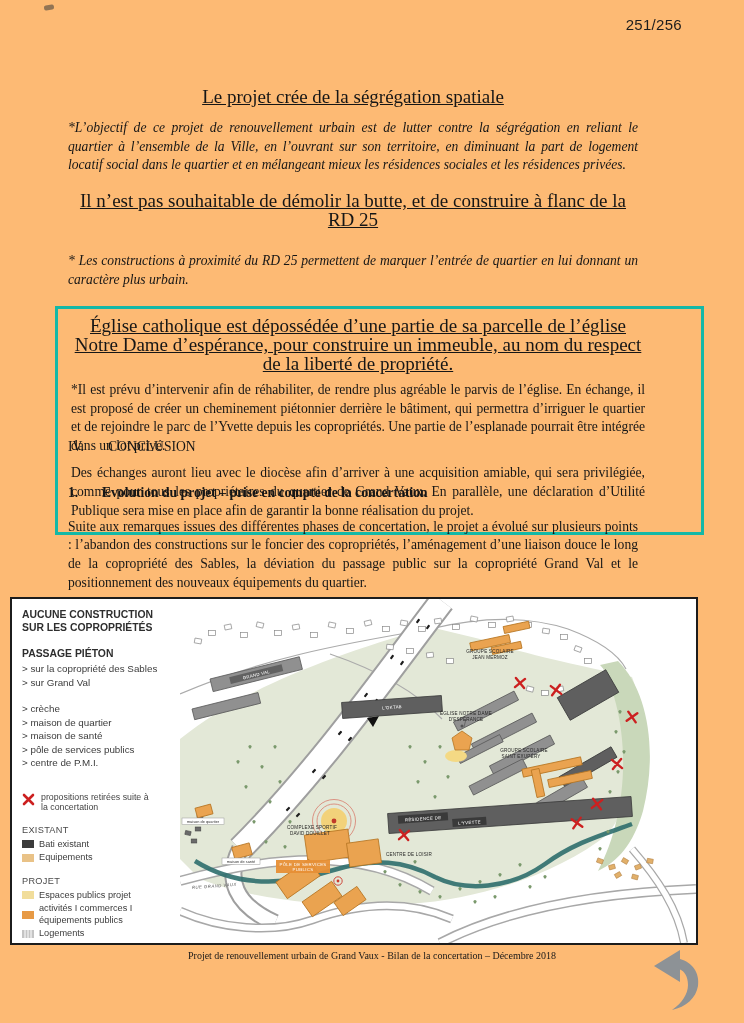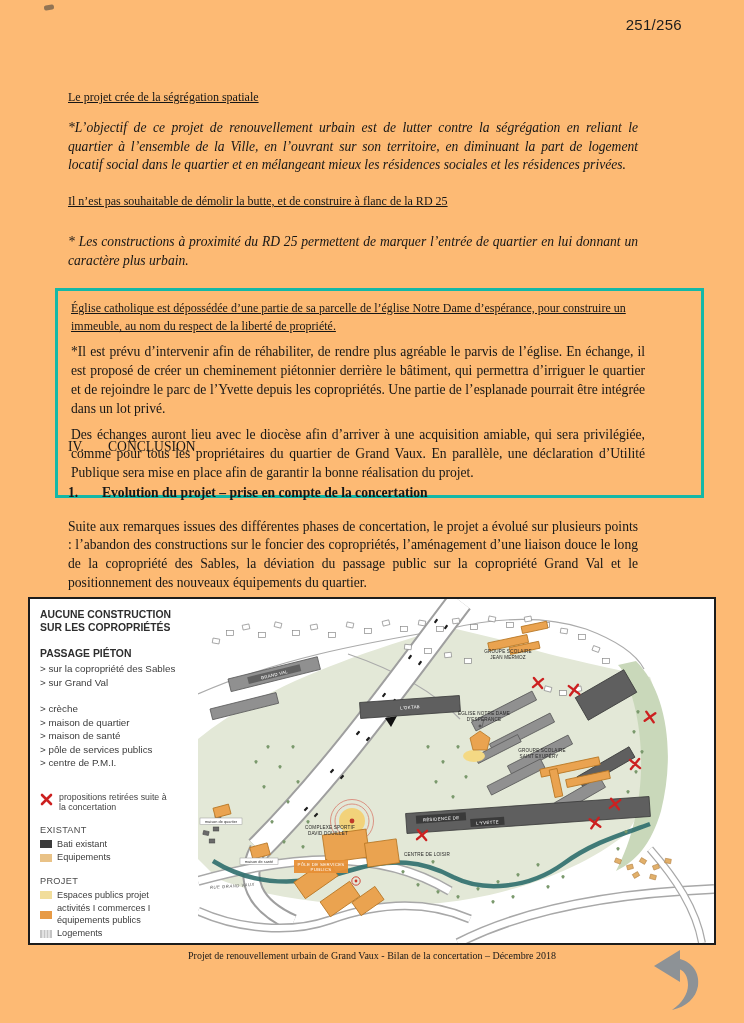--- a/index.html
+++ b/index.html
@@ -5,39 +5,39 @@
   html,body{margin:0;padding:0;background:#d8d8d4;}
   .page{
     position:relative;width:744px;height:1023px;margin:0 auto;
     background:#fdba74;overflow:hidden;
     font-family:"Liberation Serif",serif;color:#161616;
   }
   .scan-mark{position:absolute;left:44px;top:5px;width:10px;height:5px;background:#3a3a3a;opacity:.55;border-radius:2px;transform:rotate(-8deg);}
   .pagenum{position:absolute;top:16px;right:62px;font-family:"Liberation Sans",sans-serif;font-size:15px;letter-spacing:.3px;color:#1d1d1d;}
   .textcol{position:absolute;left:68px;top:88px;width:570px;font-size:13.6px;line-height:18.8px;text-align:justify;}
   .textcol-b{position:absolute;left:68px;top:438px;width:570px;font-size:13.6px;line-height:18.8px;text-align:justify;}
-  .h-u{display:block;text-decoration:underline;margin:0;font-weight:normal;font-size:12px;text-align:left;}
+  .h-u{display:block;text-decoration:underline;margin:0;font-weight:normal;font-size:19px;text-align:center;}
   .para{margin:12px 0 17px 0;font-style:italic;}
   .gap-s{height:10px;}
   .redbox{
     margin:9px 0 0 -13px;border:3px solid #14b8a6;
     padding:8px 56px 12px 13px;width:574px;box-sizing:content-box;
   }
   .redbox .h-u{margin-bottom:7px;}
   .redbox p{margin:0 0 8px 0;}
   .redbox p:last-child{margin-bottom:0;}
   .concl-row{display:flex;text-align:left;}
   .concl-row .rn{width:40px;}
   .sub-row{display:flex;font-weight:bold;margin-top:27px;text-align:left;}
   .sub-row .rn{width:34px;}
   .concl-para{margin:15px 0 0 0;}
 
   
   .figure{
-    position:absolute;left:28px;top:597px;width:688px;height:348px;
+    position:absolute;left:10px;top:597px;width:688px;height:348px;
     border:2px solid #1c1c1c;background:#ffffff;display:flex;box-sizing:border-box;
   }
   .legend{
     width:168px;flex:0 0 168px;padding:9px 4px 6px 10px;box-sizing:border-box;
     font-family:"Liberation Sans",sans-serif;color:#3a3a3a;
   }
   .leg-title{font-size:10.4px;font-weight:bold;line-height:13px;color:#2e2e2e;margin-bottom:2px;}
   .leg-item{font-size:9.8px;line-height:13.5px;color:#3c3c3c;}
   .leg-block{margin-top:13px;}
   .leg-x-row{display:flex;align-items:flex-start;margin-top:22px;}

